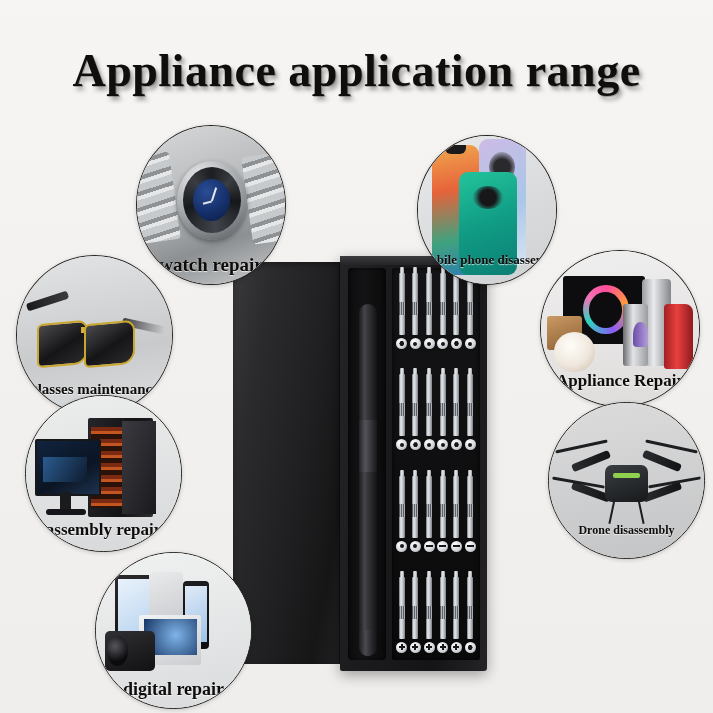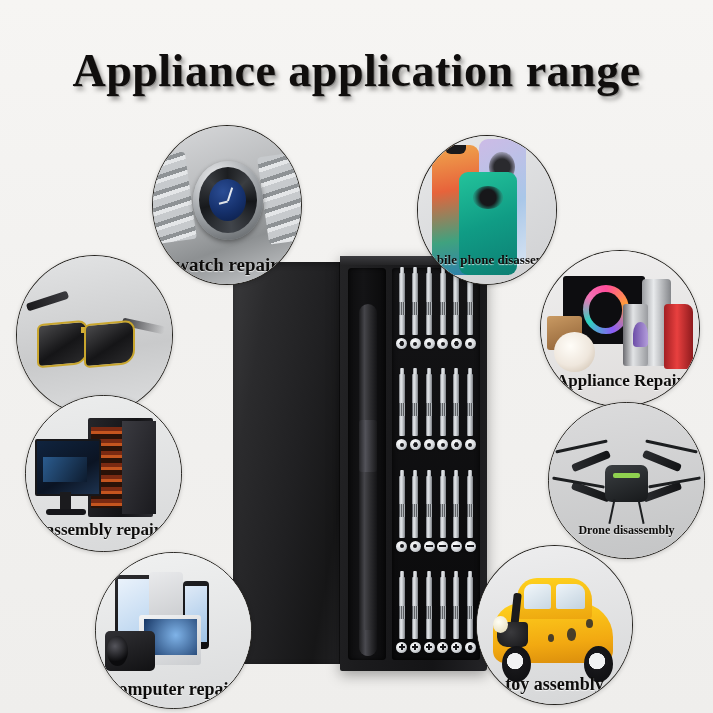--- a/index.html
+++ b/index.html
@@ -116,21 +116,21 @@
   .bubble .scene{position:absolute;inset:0;}
   .bubble .cap{
     position:absolute;left:0;right:0;bottom:7%;
     text-align:center;
     font-family:"Liberation Serif", serif;
     font-weight:bold;color:#0d0c0b;
     text-shadow:0 1px 1px rgba(255,255,255,.75);
     white-space:nowrap;
     z-index:5;
   }
-  .b-watch{left:152px;top:125px;width:148px;height:158px;z-index:6;}
+  .b-watch{left:136px;top:125px;width:148px;height:158px;z-index:6;}
   .b-watch .cap{font-size:19px;bottom:5%;}
   .b-phone{left:417px;top:135px;width:138px;height:148px;z-index:6;}
   .b-phone .cap{font-size:13px;bottom:11%;}
   .b-glasses{left:16px;top:255px;width:155px;height:158px;z-index:5;}
   .b-glasses .cap{font-size:15px;bottom:10%;}
   .b-appliance{left:540px;top:250px;width:158px;height:155px;z-index:5;}
   .b-appliance .cap{font-size:17px;bottom:10%;}
   .b-computer{left:25px;top:395px;width:155px;height:155px;z-index:5;}
   .b-computer .cap{font-size:17px;bottom:7%;}
   .b-drone{left:548px;top:402px;width:155px;height:155px;z-index:5;}
@@ -517,20 +517,21 @@
   </div>
 
   <div class="bubble b-glasses">
     <div class="scene sc-glasses">
       <div class="arm-l"></div>
         <div class="arm-r"></div>
       <div class="lens-l"></div>
         <div class="bridge"></div>
         <div class="lens-r"></div>
     </div>
+    <div class="cap">glasses maintenance</div>
   </div>
 
   <div class="bubble b-appliance">
     <div class="scene sc-appliance">
       <div class="tv">
           <div class="halo"></div>
         </div>
       <div class="juicer"></div>
         <div class="kettle"></div>
       <div class="red"></div>
@@ -571,34 +572,17 @@
   </div>
 
   <div class="bubble b-digital">
     <div class="scene sc-digital">
       <div class="tab1"></div>
         <div class="tab2"></div>
         <div class="phone"></div>
       <div class="laptop"></div>
         <div class="cam"></div>
     </div>
-    <div class="cap">computer repair</div>
-  </div>
-
-  <div class="bubble b-toy">
-    <div class="scene sc-toy">
-      <div class="body"></div>
-        <div class="roof"></div>
-      <div class="win1"></div>
-        <div class="win2"></div>
-      <div class="stripe"></div>
-        <div class="grille"></div>
-        <div class="lamp"></div>
-      <div class="dot d1"></div>
-        <div class="dot d2"></div>
-        <div class="dot d3"></div>
-      <div class="wheel w1"></div>
-        <div class="wheel w2"></div>
-    </div>
-    <div class="cap">toy assembly</div>
-  </div>
+    <div class="cap">digital repair</div>
+  </div>
+
 
 </div>
 
 </body></html>

